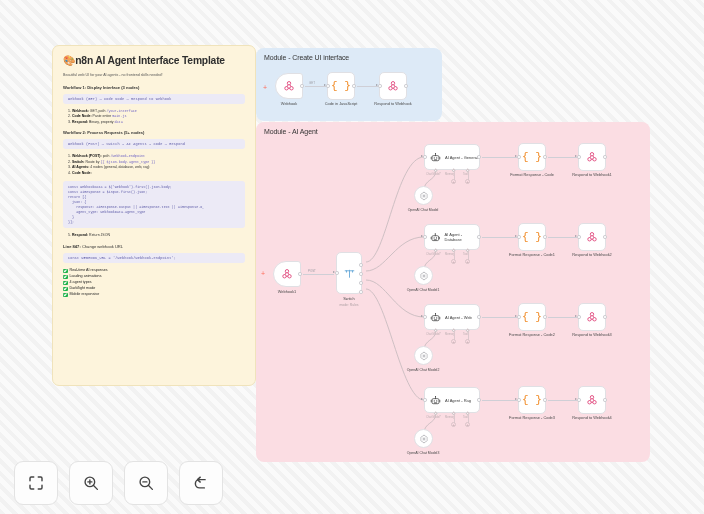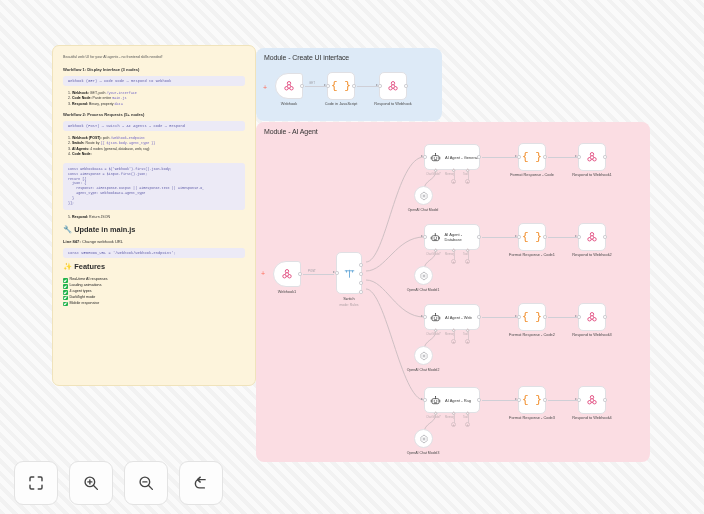--- a/index.html
+++ b/index.html
@@ -101,20 +101,23 @@
   .tbtn{ width:44px;height:44px;background:#fdfdfd;border:1px solid #e3e3e3;
          border-radius:9px; display:flex;align-items:center;justify-content:center;
          cursor:pointer; }
   .tbtn svg{ display:block; }
 </style>
 </head>
 <body>
 
 <div class="doc-card">
 
+  <div class="doc-title">
+    <span class="emo">🎨</span><span>n8n AI Agent Interface Template</span>
+  </div>
 
   <p class="doc-sub">Beautiful web UI for your AI agents - no frontend skills needed!</p>
 
 
   <div class="h3">Workflow 1: Display Interface (3 nodes)</div>
   <div class="codebar">Webhook (GET) → Code Node → Respond to Webhook</div>
   <ol class="olist">
     <li><b>Webhook:</b><span> GET, path </span><code>/your-interface</code></li>
     <li><b>Code Node:</b><span> Paste entire </span><code>main.js</code></li>
     <li><b>Respond:</b><span> Binary, property </span><code>data</code></li>
@@ -133,25 +136,23 @@
 return [{
   json: {
     response: aiResponse.output || aiResponse.text || aiResponse.o,
     agent_type: webhookData.agent_type
   }
 }];</div>
   <ol class="olist" start="5">
     <li><b>Respond:</b><span> Return JSON</span></li>
   </ol>
 
-  <div class="h2">🔧 Update in main.js</div>
   <div class="h3"><b>Line 847:</b><span style="font-weight:normal"> Change webhook URL</span></div>
   <div class="codebar">const WEBHOOK_URL = '/webhook/webhook-endpoint';</div>
 
-  <div class="h2">✨ Features</div>
   <ul class="feat">
     <li>
         <span class="chk"></span>
         <span>Real-time AI responses</span>
       </li>
     <li>
         <span class="chk"></span>
         <span>Loading animations</span>
       </li>
     <li>

